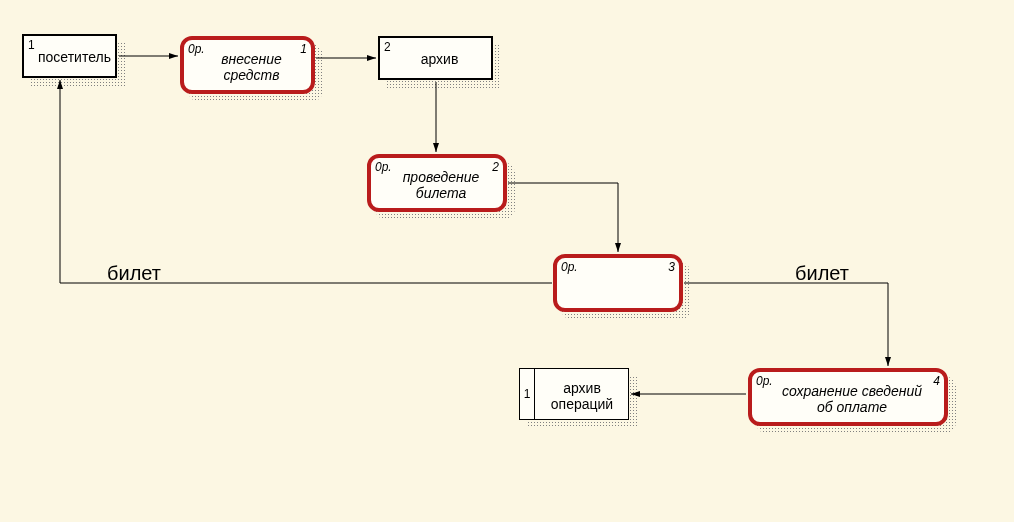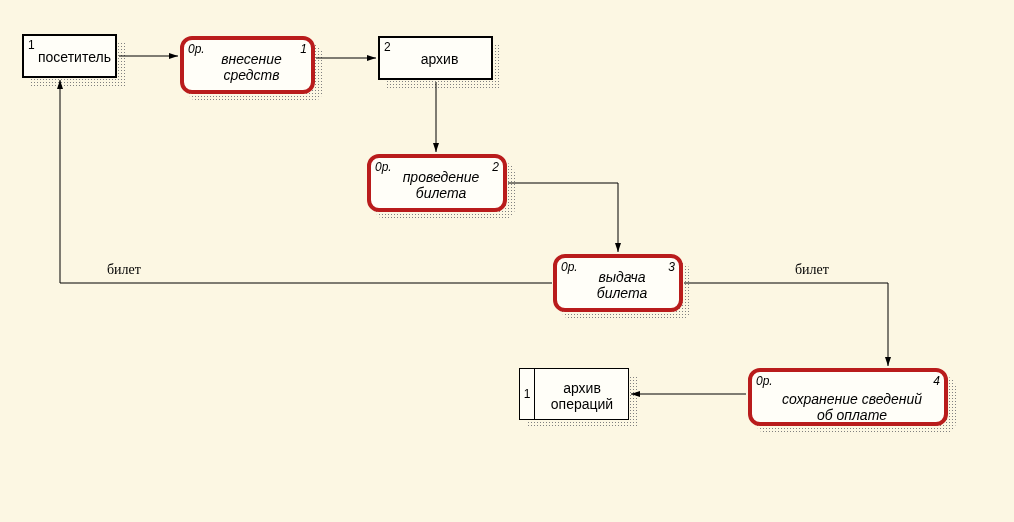--- a/index.html
+++ b/index.html
@@ -43,21 +43,21 @@
   }
   .tl{position:absolute;top:2px;left:4px;font-size:12px;}
   .tr{position:absolute;top:2px;right:4px;font-size:12px;}
   .lab{
     position:absolute;left:8px;right:0;top:50%;
     transform:translateY(-45%);
     padding:0 6px;
     line-height:1.15;
   }
   .edge-label{
-    position:absolute;font-size:14px;background:transparent;font-family:Liberation Serif, serif;
+    position:absolute;font-size:20px;background:transparent;
   }
   svg.arrows{
     position:absolute;left:0;top:0;width:1014px;height:522px;
     z-index:5;pointer-events:none;
   }
 </style>
 </head>
 <body>
 
 <div class="shadow" style="left:30px;top:42px;width:95px;height:44px;"></div>
@@ -88,28 +88,26 @@
 <div class="node process" style="left:367px;top:154px;width:140px;height:58px;">
   <span class="tl">0р.</span>
   <span class="tr">2</span>
   <div class="lab" style="white-space:pre-line;">проведение
 билета</div>
 </div>
 
 <div class="node process" style="left:553px;top:254px;width:130px;height:58px;">
   <span class="tl">0р.</span>
   <span class="tr">3</span>
-  <div class="lab" style="white-space:pre-line;">выдача
-билета</div>
 </div>
 
 <div class="node process" style="left:748px;top:368px;width:200px;height:58px;">
   <span class="tl">0р.</span>
   <span class="tr">4</span>
-  <div class="lab" style="white-space:pre-line;margin-top:8px;">сохранение сведений
+  <div class="lab" style="white-space:pre-line;">сохранение сведений
 об оплате</div>
 </div>
 
 <div class="node store" style="left:519px;top:368px;width:110px;height:52px;">
   <div class="store-bar">1</div>
   <div class="lab" style="left:16px;white-space:pre-line;">архив
 операций</div>
 </div>
 
 <div class="edge-label" style="left:107px;top:262px;">билет</div>

